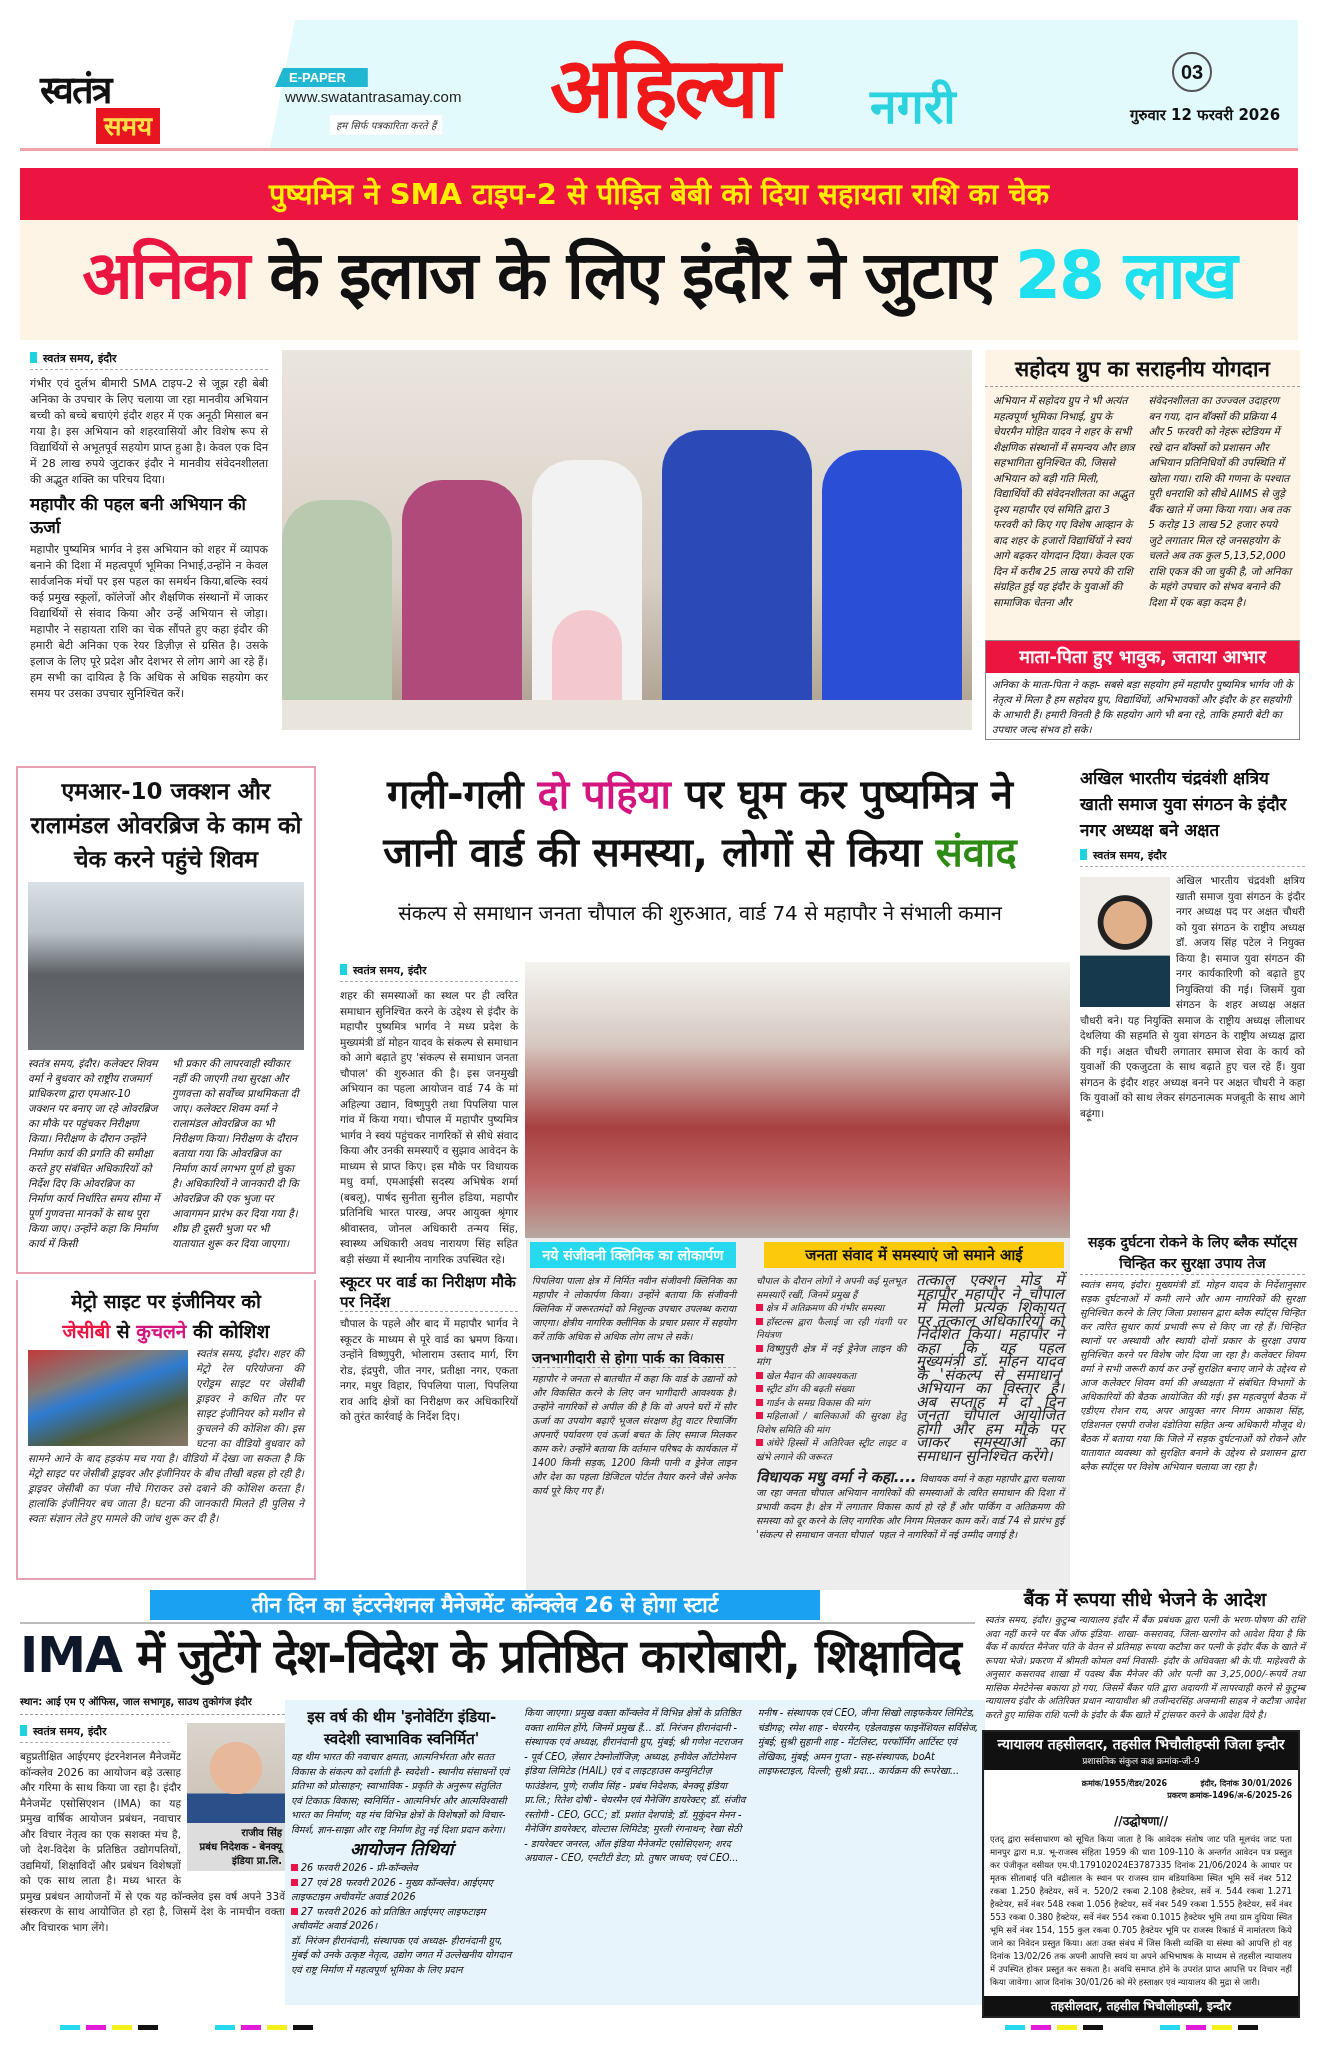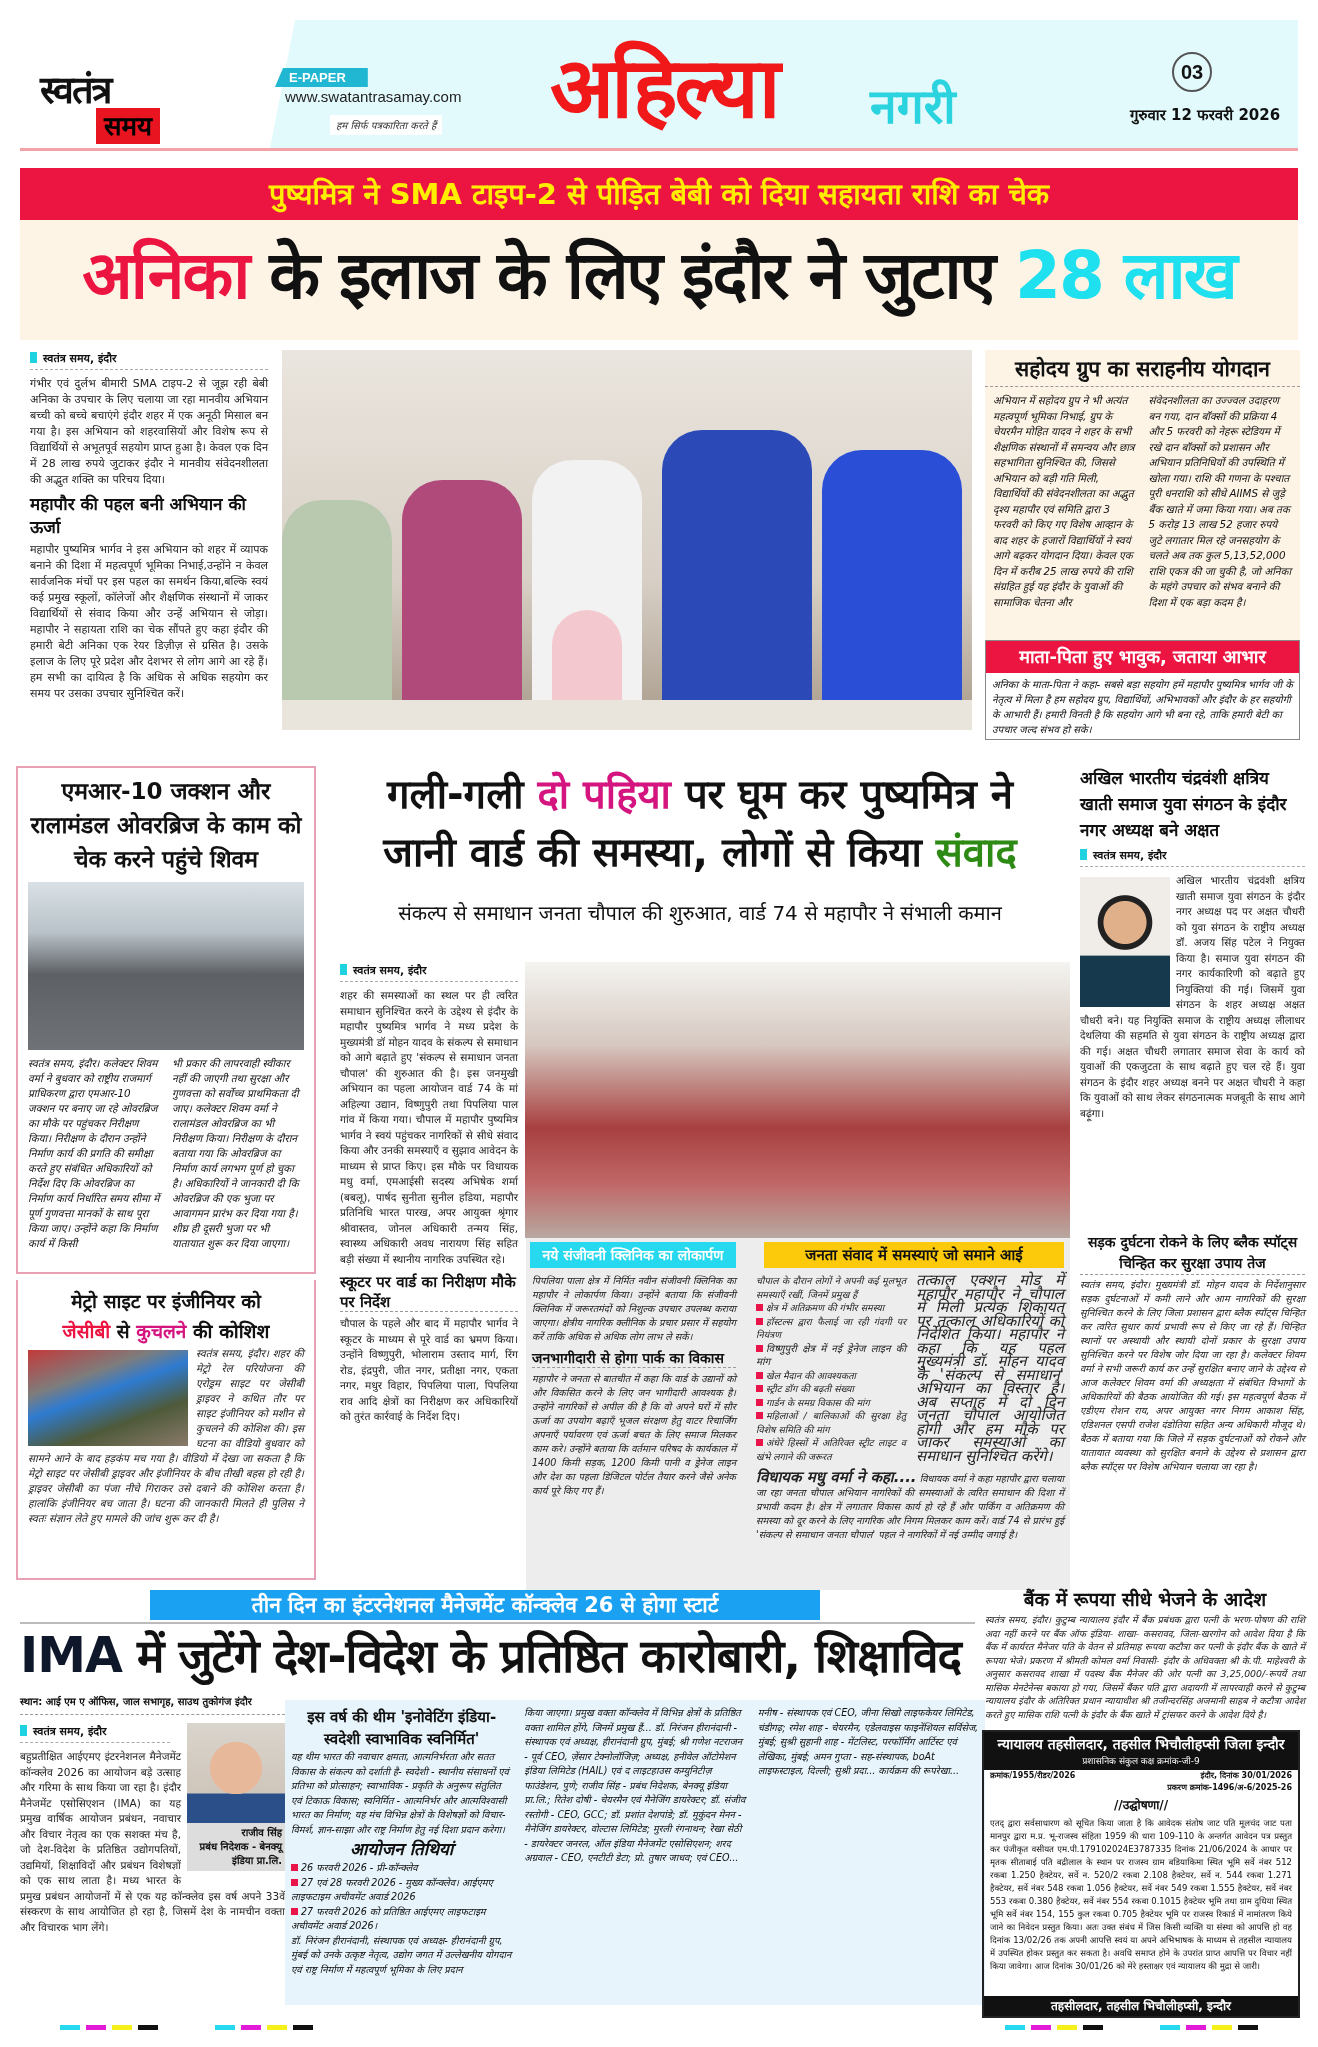--- a/index.html
+++ b/index.html
@@ -2,21 +2,21 @@
 <html><head>
 <meta charset="utf-8">
 <style>
 *{box-sizing:border-box;margin:0;padding:0}
 body{width:1318px;height:2047px;background:#fff;font-family:"DejaVu Sans",sans-serif;color:#111;position:relative;overflow:hidden}
 .abs{position:absolute}
 .masthead{left:20px;top:20px;width:1278px;height:130px}
 .mh-bg{position:absolute;left:250px;top:0;right:0;height:128px;background:#e3fafc;clip-path:polygon(25px 0,100% 0,100% 100%,0 100%)}
 .mh-line{position:absolute;left:0;right:0;top:128px;height:3px;background:#f3a3a8}
 .logo1{position:absolute;left:20px;top:42px;font:bold 38px "DejaVu Sans",sans-serif;color:#111;letter-spacing:-2px}
-.logo2{position:absolute;left:76px;top:88px;background:#e8141f;color:#000000;font:bold 26px "DejaVu Sans",sans-serif;padding:0 8px;line-height:36px}
+.logo2{position:absolute;left:76px;top:88px;background:#e8141f;color:#fde047;font:bold 26px "DejaVu Sans",sans-serif;padding:0 8px;line-height:36px}
 .epaper{position:absolute;left:255px;top:48px;background:#21b6d1;color:#fff;font:bold 13px "Liberation Sans",sans-serif;padding:2px 22px 2px 14px;clip-path:polygon(8px 0,100% 0,100% 100%,0 100%)}
 .url{position:absolute;left:265px;top:68px;font:15px "Liberation Sans",sans-serif;color:#222}
 .tagline{position:absolute;left:310px;top:95px;font:italic 10px "DejaVu Serif",serif;color:#333;background:#fff;padding:3px 6px}
 .title-a{position:absolute;left:530px;top:18px;font:bold 84px "DejaVu Sans",sans-serif;color:#f01818;letter-spacing:-3px;line-height:100px}
 .title-b{position:absolute;left:850px;top:56px;font:bold 48px "DejaVu Sans",sans-serif;color:#2bd3df;line-height:60px}
 .pageno{position:absolute;left:1152px;top:32px;width:40px;height:40px;border:2px solid #555;border-radius:50%;font:bold 20px "Liberation Sans",sans-serif;text-align:center;line-height:36px}
 .dateline{position:absolute;left:1110px;top:84px;font:bold 15px "DejaVu Sans",sans-serif}
 .redband{left:20px;top:168px;width:1278px;height:52px;background:#ec1542;color:#ffee00;font:bold 29px "DejaVu Sans",sans-serif;text-align:center;line-height:52px}
 .headmain{left:20px;top:220px;width:1278px;height:120px;background:#fdf4e6;font:bold 66px "DejaVu Sans",sans-serif;text-align:center;line-height:112px;letter-spacing:-2px;white-space:nowrap}
 .red{color:#ec1542}.cyan{color:#1ee0ee}.mag{color:#d5157f}.grn{color:#2d8a14}
@@ -67,21 +67,21 @@
 .themebox .c{flex:1;font:italic 9.6px/14.5px "DejaVu Sans",sans-serif}
 .themebox h3{font:bold 15px/22px "DejaVu Sans",sans-serif;text-align:center;font-style:normal}
 .themebox h4{font:bold 17px/24px "DejaVu Sans",sans-serif;text-align:center;font-style:italic}
 .sq{display:inline-block;width:7px;height:7px;background:#e8144a;margin-right:3px}
 .bank{left:985px;top:1585px;width:320px}
 .bank h2{font:bold 19px/28px "DejaVu Sans",sans-serif;text-align:center}
 .notice{left:982px;top:1730px;width:318px;height:288px;border:2px solid #222}
 .notice .nh{background:#111;color:#fff;text-align:center;padding:2px 0}
 .notice .nh .t{font:bold 14px/20px "DejaVu Sans",sans-serif}
 .notice .nh .s{font:9px/14px "DejaVu Sans",sans-serif}
-.notice .meta{display:flex;justify-content:space-between;font:bold 8px/12px "DejaVu Sans",sans-serif;padding:0 6px}
+.notice .meta{display:flex;justify-content:flex-end;font:bold 8px/12px "DejaVu Sans",sans-serif;padding:8px 6px}
 .notice .ud{text-align:center;font:bold 12px "DejaVu Sans",sans-serif;margin:2px 0}
 .notice .nb{font:8.5px/13px "DejaVu Sans",sans-serif;padding:2px 6px;text-align:justify}
 .notice .nf{position:absolute;bottom:0;left:0;right:0;background:#111;color:#fff;font:bold 12px/20px "DejaVu Sans",sans-serif;text-align:center}
 .regmarks{display:flex;gap:6px}
 .regmarks span{width:20px;height:5px;display:inline-block}
 </style>
 </head>
 <body>
 
 <div class="abs masthead">

